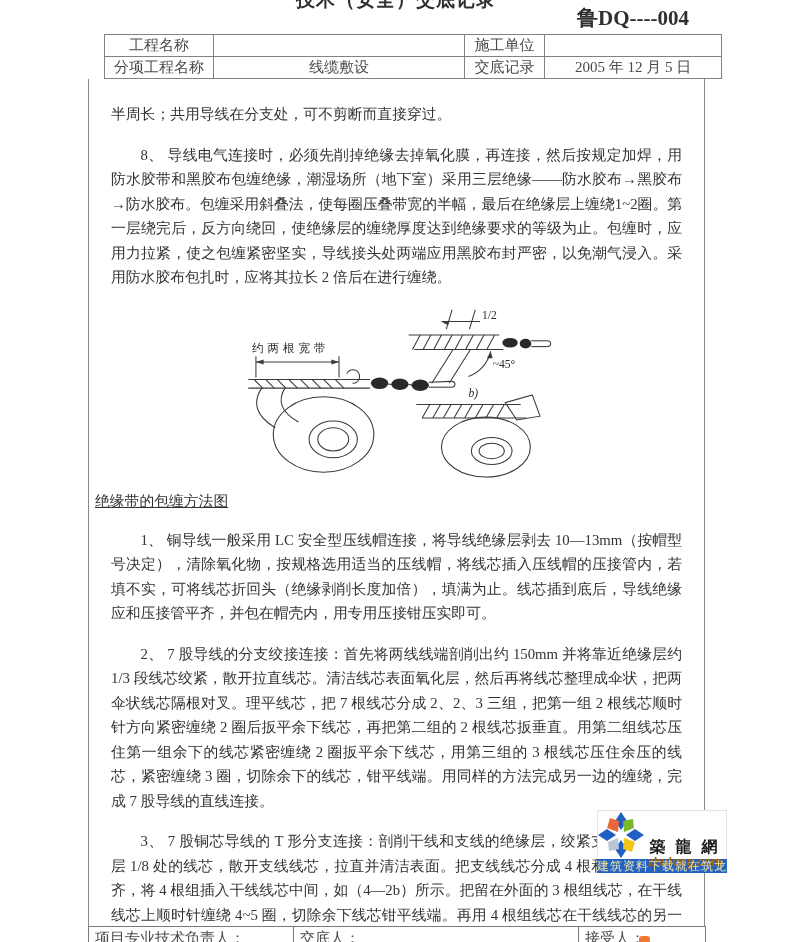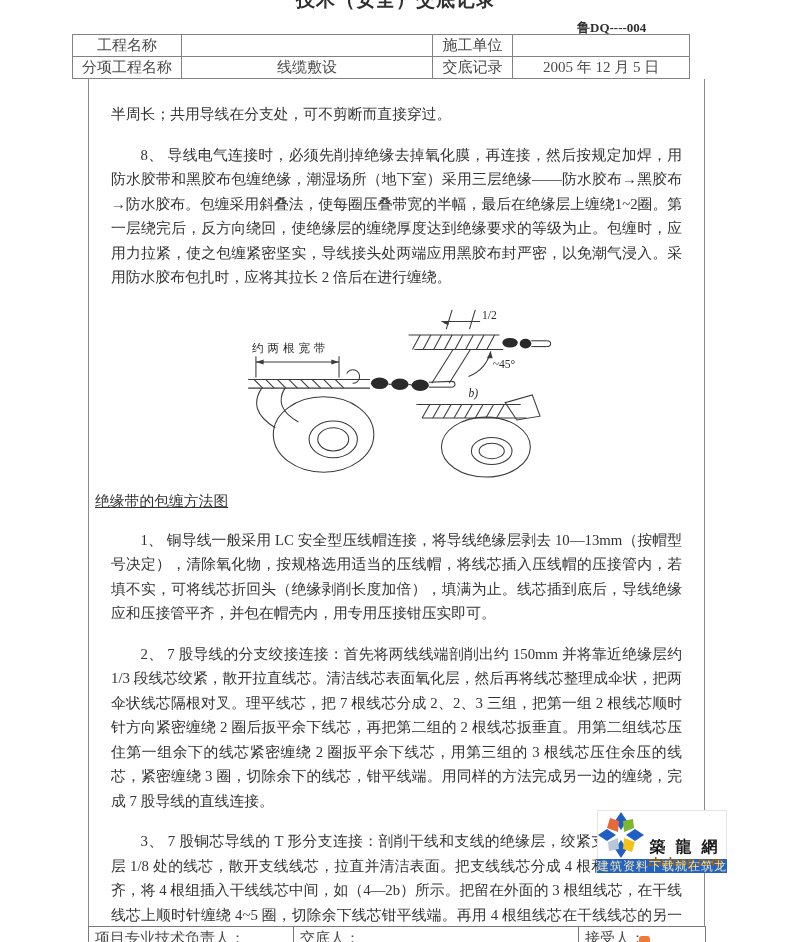--- a/index.html
+++ b/index.html
@@ -5,24 +5,24 @@
   html,body{margin:0;padding:0;}
   body{
     width:792px;height:942px;position:relative;overflow:hidden;background:#ffffff;
     font-family:"Liberation Serif","DejaVu Serif",serif;color:#2e2e2e;
   }
   .page-title{
     position:absolute;top:-13px;left:0;width:792px;text-align:center;
     font-size:19px;font-weight:bold;letter-spacing:1px;color:#2f2f2f;white-space:nowrap;
   }
   .doc-no{
-    position:absolute;top:19px;left:577px;font-size:13px;font-weight:bold;color:#2f2f2f;white-space:nowrap;
+    position:absolute;top:4px;left:577px;font-size:21px;font-weight:bold;color:#2f2f2f;white-space:nowrap;
   }
   table{border-collapse:collapse;table-layout:fixed;}
-  .htable{position:absolute;top:34px;left:72px;width:617px;border-radius:11px;}
+  .htable{position:absolute;top:34px;left:104px;width:617px;border-radius:11px;}
   .htable td{
     border:1px solid #828282;height:21px;padding:0 2px;font-size:15px;color:#4a4a4a;
     text-align:center;white-space:nowrap;overflow:hidden;
   }
   .content{
     position:absolute;top:79px;left:88px;width:617px;height:847px;box-sizing:border-box;
     border-left:1px solid #8a8a8a;border-right:1px solid #8a8a8a;
     padding:7px 6px 0 6px;font-size:14.8px;line-height:24.5px;color:#333333;
     text-align:justify;overflow:hidden;
   }

